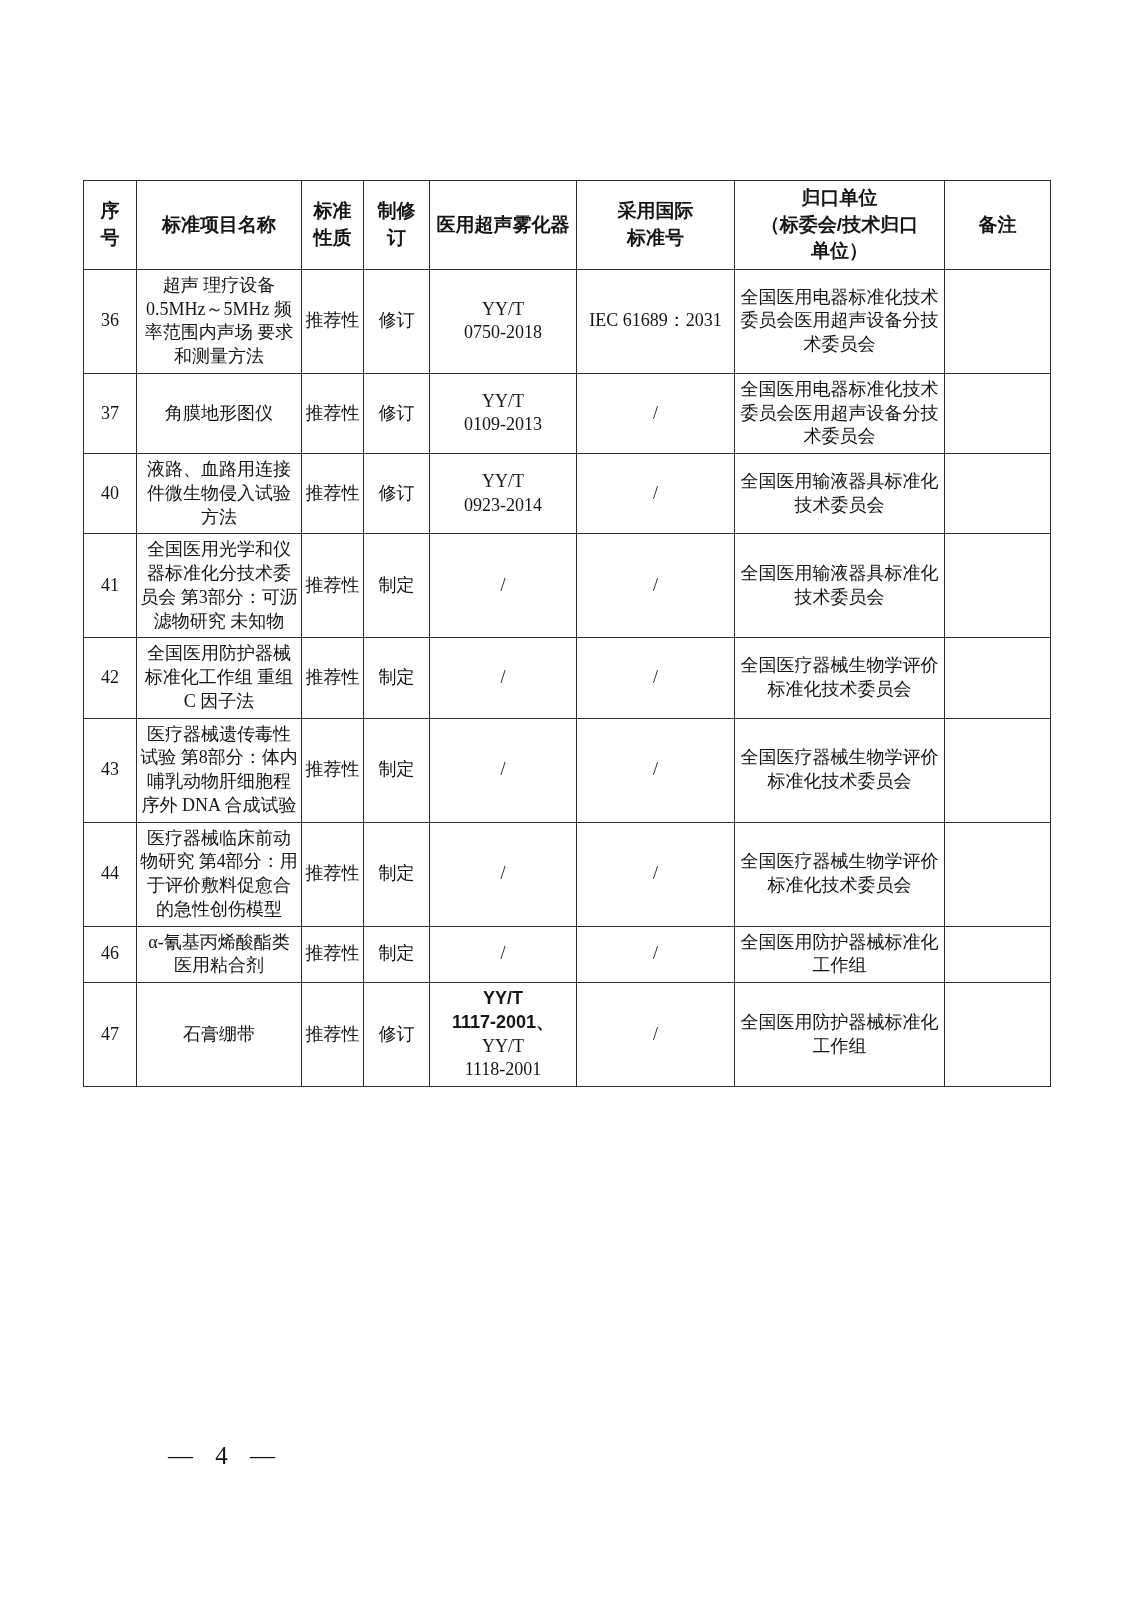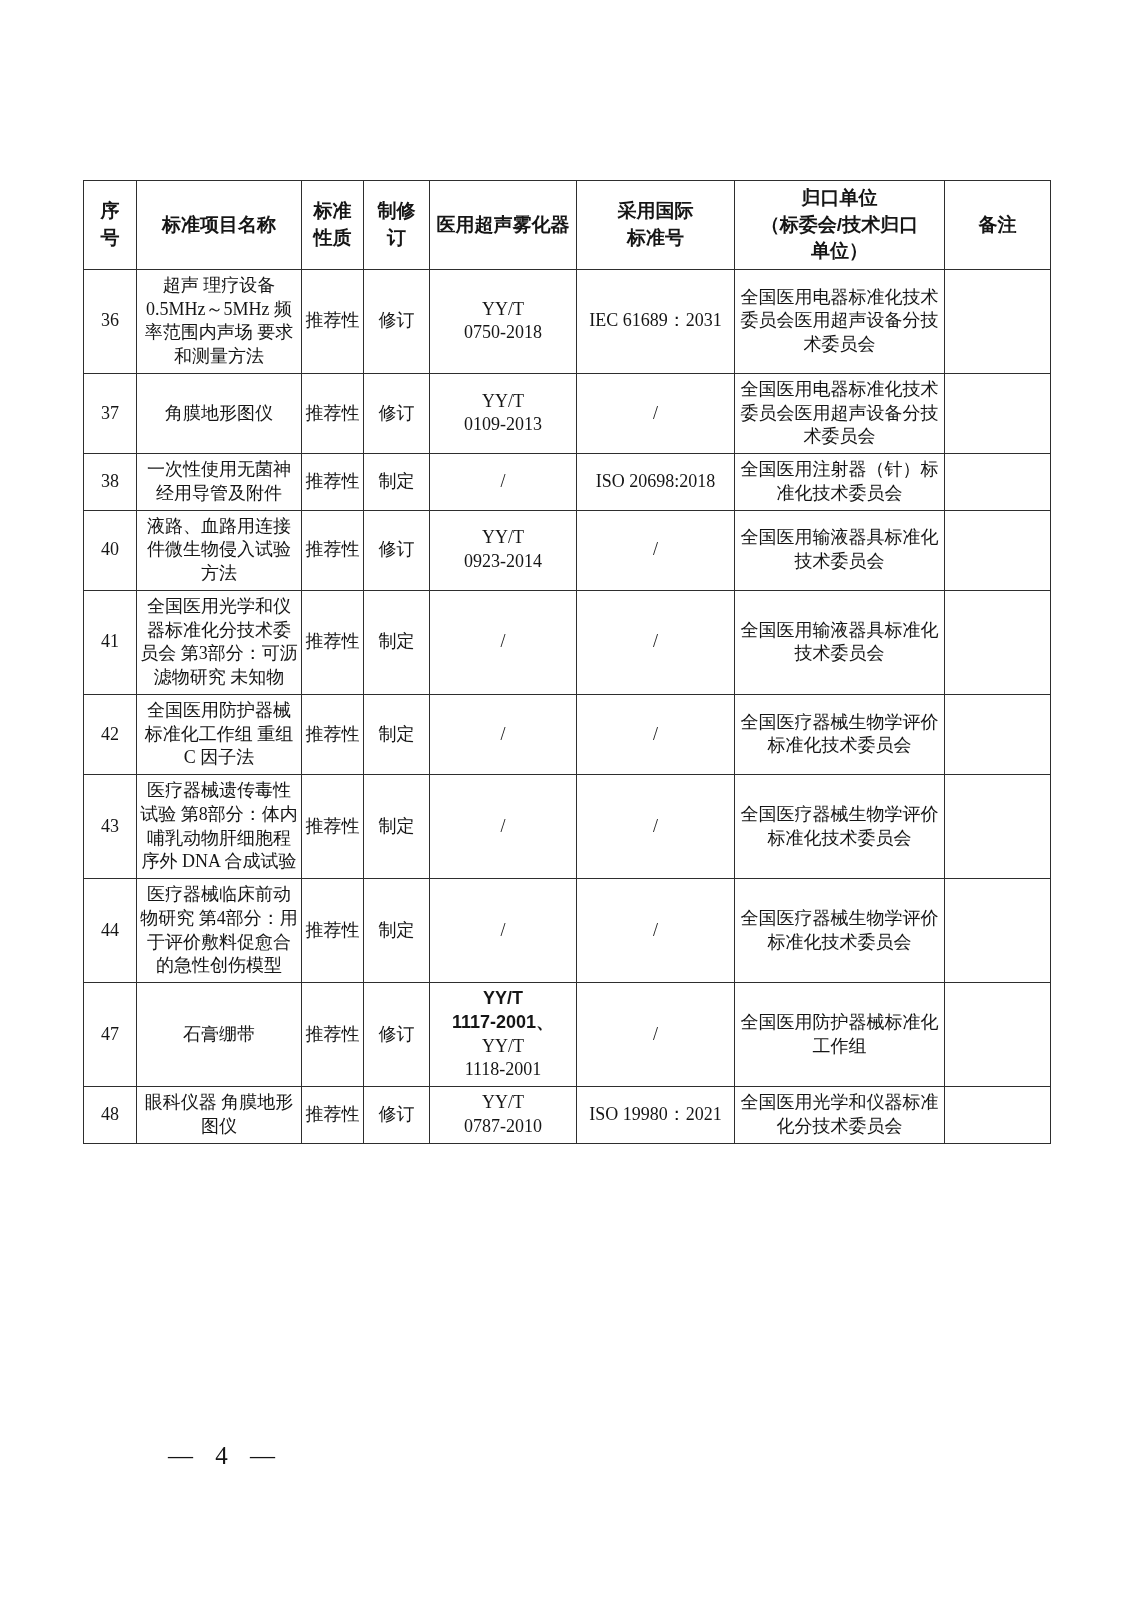--- a/index.html
+++ b/index.html
@@ -102,32 +102,20 @@
           <td>修订</td>
           <td>
             <div class="seg">YY/T
 0109-2013</div>
           </td>
           <td>/</td>
           <td>全国医用电器标准化技术委员会医用超声设备分技术委员会</td>
           <td></td>
         </tr>
         <tr>
-          <td>38</td>
-          <td>一次性使用无菌神经用导管及附件</td>
-          <td>推荐性</td>
-          <td>制定</td>
-          <td>
-            <div class="seg">/</div>
-          </td>
-          <td>ISO 20698:2018</td>
-          <td>全国医用注射器（针）标准化技术委员会</td>
-          <td></td>
-        </tr>
-        <tr>
           <td>40</td>
           <td>液路、血路用连接件微生物侵入试验方法</td>
           <td>推荐性</td>
           <td>修订</td>
           <td>
             <div class="seg">YY/T
 0923-2014</div>
           </td>
           <td>/</td>
           <td>全国医用输液器具标准化技术委员会</td>
@@ -175,45 +163,44 @@
           <td>推荐性</td>
           <td>制定</td>
           <td>
             <div class="seg">/</div>
           </td>
           <td>/</td>
           <td>全国医疗器械生物学评价标准化技术委员会</td>
           <td></td>
         </tr>
         <tr>
+          <td>46</td>
+          <td>α-氰基丙烯酸酯类医用粘合剂</td>
+          <td>推荐性</td>
+          <td>制定</td>
+          <td>
+            <div class="seg">/</div>
+          </td>
+          <td>/</td>
+          <td>全国医用防护器械标准化工作组</td>
+          <td></td>
+        </tr>
+        <tr>
           <td>47</td>
           <td>石膏绷带</td>
           <td>推荐性</td>
           <td>修订</td>
           <td>
             <div class="seg sans">YY/T
 1117-2001、</div>
             <div class="seg">YY/T
 1118-2001</div>
           </td>
           <td>/</td>
           <td>全国医用防护器械标准化工作组</td>
           <td></td>
         </tr>
-        <tr>
-          <td>48</td>
-          <td>眼科仪器 角膜地形图仪</td>
-          <td>推荐性</td>
-          <td>修订</td>
-          <td>
-            <div class="seg">YY/T
-0787-2010</div>
-          </td>
-          <td>ISO 19980：2021</td>
-          <td>全国医用光学和仪器标准化分技术委员会</td>
-          <td></td>
-        </tr>
       </tbody>
   </table>
 
   <div class="footer">— 4 —</div>
 
 </div>
 
 </body></html>

